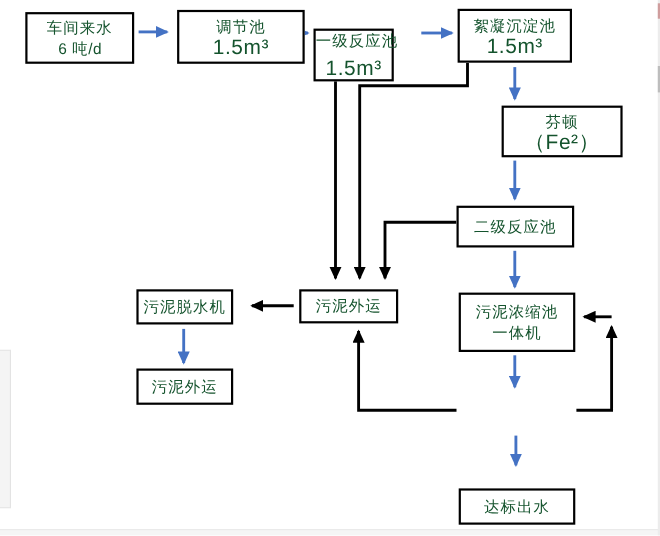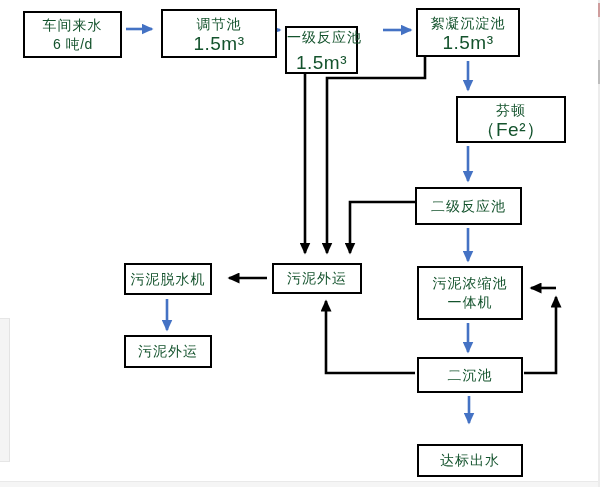--- a/index.html
+++ b/index.html
@@ -108,23 +108,20 @@
 
   <div class="node" style="left:415px;top:187px;width:107px;height:38px;">
     <span>二级反应池</span>
   </div>
 
   <div class="node" style="left:417px;top:266px;width:106px;height:54px;">
     <span>污泥浓缩池</span>
     <span>一体机</span>
   </div>
 
-  <div class="node" style="left:417px;top:357px;width:106px;height:36px;">
-    <span>二沉池</span>
-  </div>
 
   <div class="node" style="left:417px;top:428px;width:106px;height:33px;margin-top:16px;">
     <span>达标出水</span>
   </div>
 
   <div class="node" style="left:124px;top:263px;width:88px;height:32px;">
     <span>污泥脱水机</span>
   </div>
 
   <div class="node" style="left:272px;top:263px;width:90px;height:31px;">

